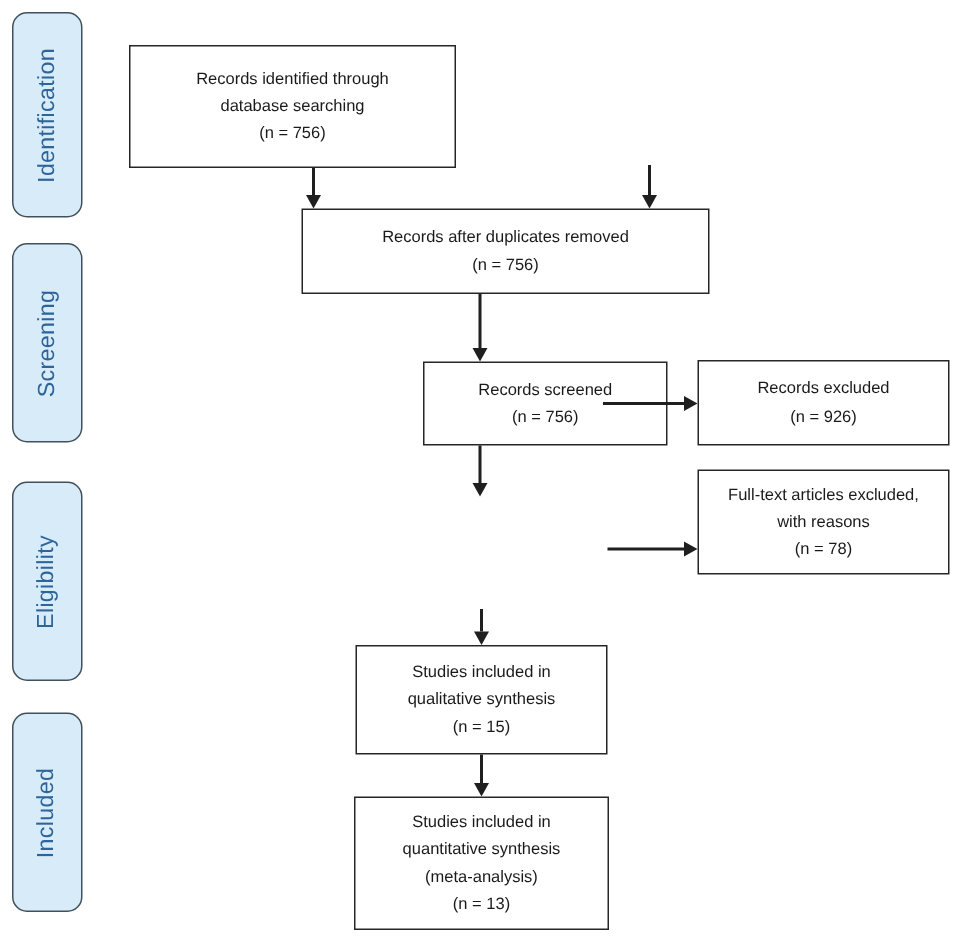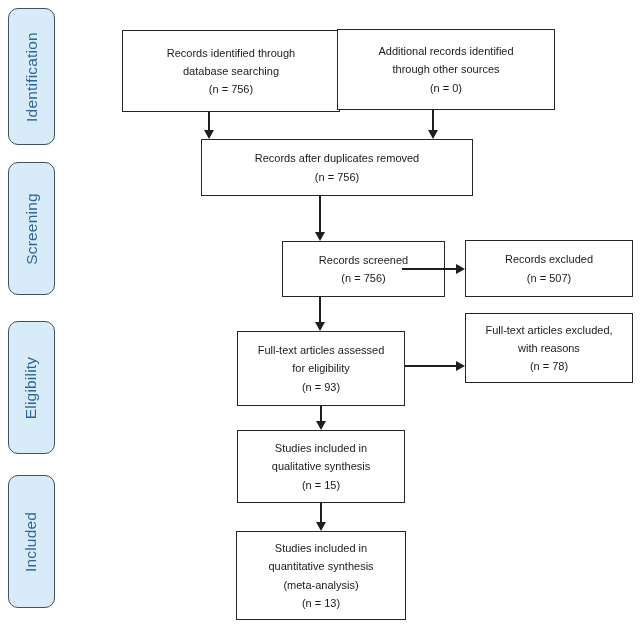--- a/index.html
+++ b/index.html
@@ -101,40 +101,34 @@
   <div class="stage" style="top:162px; height:133px;">
     <span class="stage-label">Screening</span>
   </div>
   <div class="stage" style="top:321px; height:133px;">
     <span class="stage-label">Eligibility</span>
   </div>
   <div class="stage" style="top:475px; height:133px;">
     <span class="stage-label">Included</span>
   </div>
 
-  <div class="flowbox" style="left:86px; top:30px; width:218px; height:82px;margin-left:36px;">Records identified through
+  <div class="flowbox" style="left:86px; top:30px; width:218px; height:82px;">Records identified through
 database searching
 (n = 756)</div>
 
-  <div class="flowbox" style="left:337px; top:29px; width:218px; height:81px;">Additional records identified
-through other sources
-(n = 0)</div>
 
   <div class="flowbox" style="left:185px; top:139px; width:272px; height:57px;margin-left:16px;">Records after duplicates removed
 (n = 756)</div>
 
   <div class="flowbox" style="left:239px; top:241px; width:163px; height:56px;margin-left:43px;">Records screened
 (n = 756)</div>
 
   <div class="flowbox" style="left:465px; top:240px; width:168px; height:57px;">Records excluded
-(n = 507)</div>
+(n = 926)</div>
 
-  <div class="flowbox" style="left:237px; top:331px; width:168px; height:75px;">Full-text articles assessed
-for eligibility
-(n = 93)</div>
 
   <div class="flowbox" style="left:465px; top:313px; width:168px; height:70px;">Full-text articles excluded,
 with reasons
 (n = 78)</div>
 
   <div class="flowbox" style="left:237px; top:430px; width:168px; height:73px;">Studies included in
 qualitative synthesis
 (n = 15)</div>
 
   <div class="flowbox" style="left:236px; top:531px; width:170px; height:89px;">Studies included in

